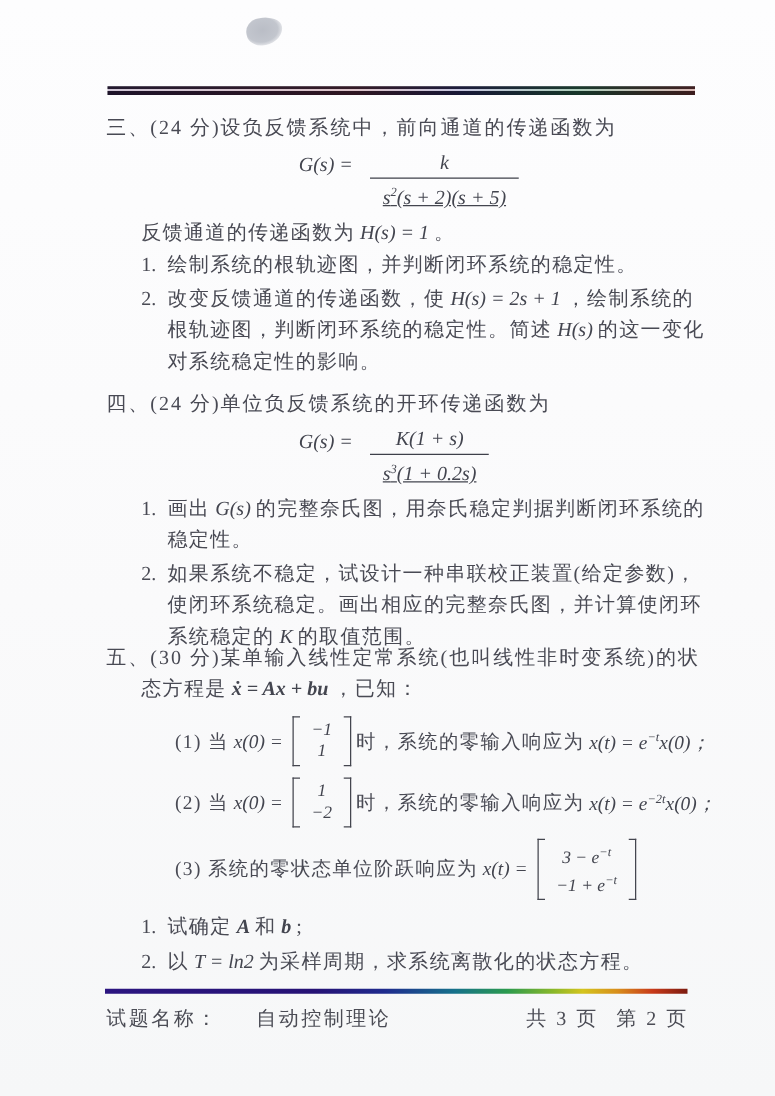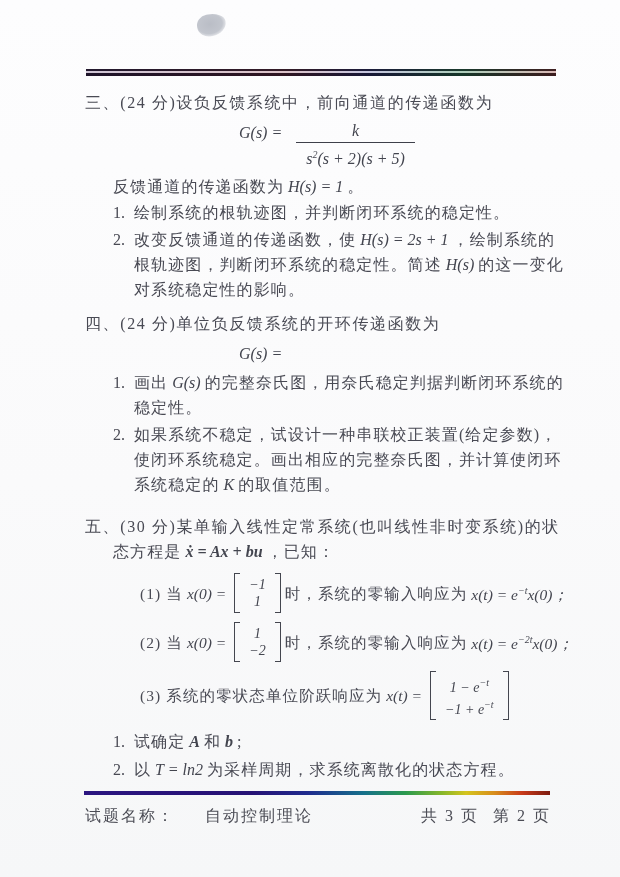--- a/index.html
+++ b/index.html
@@ -37,21 +37,21 @@
   .m{
     font-style:italic;letter-spacing:0;
     font-family:"Liberation Serif","DejaVu Serif",serif;
     color:#43454f;margin:0 4px;
   }
   .bm{font-weight:bold;}
   
   .frow{display:flex;margin:5px 0 4px 150px;}
   .frac{display:inline-block;text-align:center;margin-left:6px;}
   .fnum{display:block;padding:0 10px 1px;border-bottom:1.3px solid #3e404a;line-height:21px;}
-  .fden{display:block;padding:1px 10px 0;line-height:22px;}
+  .fden{display:block;padding:1px 10px 0;line-height:22px;text-decoration:underline;}
   sup{font-size:10px;letter-spacing:0;font-style:italic;}
   
   .item{display:flex;margin:1px 0 2px 28px;}
   .item .no{flex:0 0 21px;letter-spacing:0;}
   .item .txt{flex:1;}
   
   .cond{display:flex;align-items:center;margin:9px 0 9px 55px;white-space:nowrap;font-size:15.5px;}
   .mat{display:inline-flex;align-items:stretch;margin:0 4px;vertical-align:middle;}
   .mbl{width:5px;border:1.4px solid #44464f;border-right:none;}
   .mbr{width:5px;border:1.4px solid #44464f;border-left:none;}
@@ -105,20 +105,24 @@
     <div class="item">
       <span class="no">2.</span>
       <span class="txt"><span>改变反馈通道的传递函数，使</span><span class="m">H(s) = 2s + 1</span><span>，绘制系统的根轨迹图，判断闭环系统的稳定性。简述</span><span class="m">H(s)</span><span>的这一变化对系统稳定性的影响。</span></span>
     </div>
   </section>
 
   <section class="sec" id="q4">
     <div class="qtitle">四、(24 分)单位负反馈系统的开环传递函数为</div>
     <div class="frow">
       <span class="m">G(s) =</span>
+      <span class="frac">
+        <span class="fnum m">K(1 + s)</span>
+        <span class="fden m"><span>s</span><sup>3</sup><span>(1 + 0.2s)</span></span>
+      </span>
     </div>
     <div class="item">
       <span class="no">1.</span>
       <span class="txt"><span>画出</span><span class="m">G(s)</span><span>的完整奈氏图，用奈氏稳定判据判断闭环系统的稳定性。</span></span>
     </div>
     <div class="item">
       <span class="no">2.</span>
       <span class="txt"><span>如果系统不稳定，试设计一种串联校正装置(给定参数)，使闭环系统稳定。画出相应的完整奈氏图，并计算使闭环系统稳定的</span><span class="m">K</span><span>的取值范围。</span></span>
     </div>
   </section>
@@ -158,21 +162,21 @@
       <span>时，系统的零输入响应为</span>
       <span class="m"><span>x(t) = e</span><sup>−2t</sup><span>x(0)；</span></span>
     </div>
 
     <div class="cond">
       <span>(3) 系统的零状态单位阶跃响应为</span>
       <span class="m">x(t) =</span>
       <span class="mat">
           <span class="mbl"></span>
           <span class="mcol m">
-            <span class="mrow"><span>1 − e</span><sup>−t</sup></span>
+            <span class="mrow"><span>3 − e</span><sup>−t</sup></span>
             <span class="mrow"><span>−1 + e</span><sup>−t</sup></span>
           </span>
           <span class="mbr"></span>
         </span>
     </div>
 
     <div class="sub">
       <span class="no">1.</span>
       <span class="txt"><span>试确定</span><span class="m bm">A</span><span>和</span><span class="m bm">b</span><span>;</span></span>
     </div>

